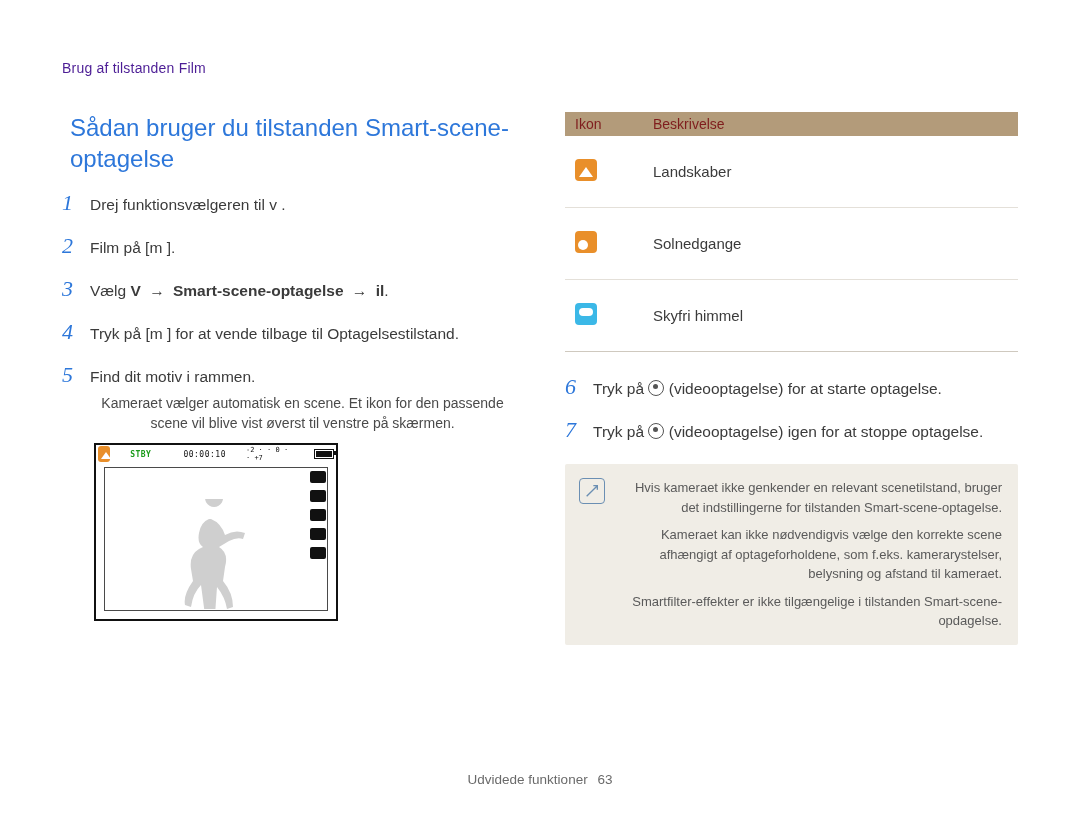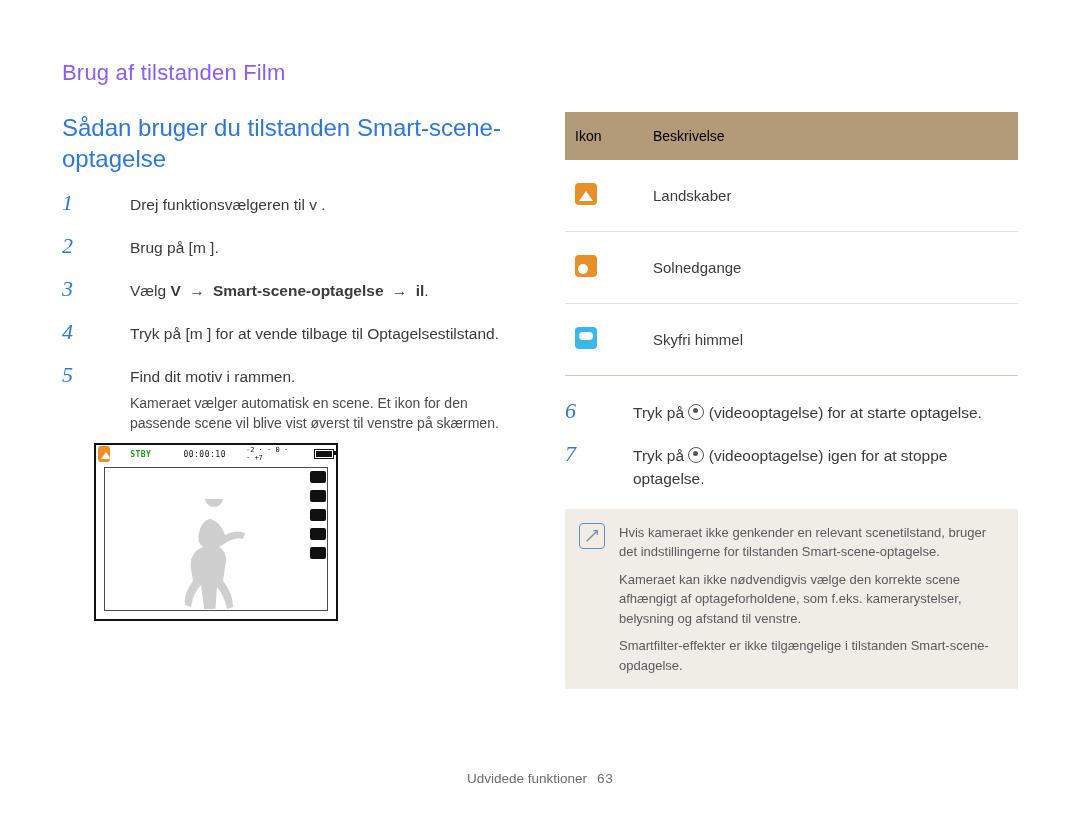--- a/index.html
+++ b/index.html
@@ -14,36 +14,36 @@
     overflow: hidden;
   }
   .page {
     width: 1080px;
     height: 815px;
     position: relative;
     box-sizing: border-box;
     padding: 60px 62px 40px 62px;
   }
   .breadcrumb {
-    font-size: 22px;
+    font-size: 14px;
     font-weight: 300;
-    color: #8b5cf6;
-    margin-bottom: 26px;
+    color: #4c1d95;
+    margin-bottom: 36px;
     letter-spacing: 0.2px;
   }
   .columns {
     display: flex;
     gap: 50px;
   }
   .col {
     flex: 1;
     min-width: 0;
   }
   h2.title {
-    margin: 0 0 12px 0;
+    margin: 0 0 12px 8px;
     color: #2d77da;
     font-weight: 400;
     font-size: 24px;
     line-height: 1.3;
   }
   .intro {
     font-size: 15px;
     line-height: 1.45;
     color: #3b3b3b;
     margin: 0 0 18px 0;
@@ -64,28 +64,29 @@
   }
   ol.steps > li::before {
     content: counter(step);
     color: #2d77da;
     font-style: italic;
     font-size: 22px;
     font-family: Georgia, "Times New Roman", serif;
     width: 28px;
     flex-shrink: 0;
   }
-  .step-body { flex: 1; margin-left: 40px; }
+  .step-body { flex: 1; }
   .step-sub {
     display: block;
     font-size: 14px;
     color: #4a4a4a;
     margin-top: 4px;
     margin-left: 0;
     line-height: 1.45;
+    text-align: center;
   }
   .bolded { font-weight: 600; }
   .arrow { padding: 0 4px; }
   .inline-circle {
     display: inline-block;
     width: 14px; height: 14px;
     border: 1.6px solid #555;
     border-radius: 50%;
     vertical-align: -2px;
     position: relative;
@@ -185,24 +186,24 @@
 
   
   table.ikon {
     width: 100%;
     border-collapse: collapse;
     font-size: 15px;
     margin-bottom: 18px;
   }
   table.ikon thead th {
     background: #b39b7a;
-    color: #000000;
+    color: #7f1d1d;
     font-weight: 400;
     text-align: left;
-    padding: 16px 10px;
+    padding: 4px 10px;
     font-size: 14px;
   }
   table.ikon thead th:first-child {
     width: 58px;
   }
   table.ikon tbody td {
     padding: 23px 10px;
     border-bottom: 1px solid #e4e0d9;
     vertical-align: middle;
   }
@@ -259,50 +260,50 @@
     position: absolute;
     left: 14px; top: 14px;
     width: 24px; height: 24px;
     border: 1.5px solid #6b8fb3;
     border-radius: 4px;
     display: flex;
     align-items: center;
     justify-content: center;
   }
   .note .note-ico svg { stroke: #6b8fb3; }
-  .note p { margin: 0 0 8px 0; }
+  .note p { margin: 0 0 8px 0; text-align: right; }
   .note p:last-child { margin-bottom: 0; }
 
   .footer {
     position: absolute;
     bottom: 28px;
     left: 0; right: 0;
     text-align: center;
     font-size: 13.5px;
     color: #6a6a6a;
   }
-  .footer .pagenum { margin-left: 6px; font-family: Liberation Mono, monospace; }
+  .footer .pagenum { margin-left: 6px; }
 </style>
 </head>
 <body>
 
 <div class="page">
   <div class="breadcrumb">Brug af tilstanden Film</div>
 
   <div class="columns">
 
     <div class="col">
       <h2 class="title">Sådan bruger du tilstanden Smart-scene-optagelse</h2>
 
       <ol class="steps">
         <li>
           <span class="step-body">Drej funktionsvælgeren til v    .</span>
         </li>
         <li>
-          <span class="step-body">Brug på [m      ].</span>
+          <span class="step-body">Film på [m      ].</span>
         </li>
         <li>
           <span class="step-body">
             <span>Vælg </span><span class="bolded">V</span>
             <span class="arrow">→</span>
             <span class="bolded">Smart-scene-optagelse</span>
             <span class="arrow">→</span>
             <span class="bolded">il</span>.
           </span>
         </li>
@@ -381,21 +382,21 @@
         </li>
       </ol>
 
       <div class="note">
         <span class="note-ico">
           <svg width="16" height="16" viewBox="0 0 24 24" fill="none" stroke-width="2">
             <path d="M4 20 L20 4 M14 4 h6 v6"></path>
           </svg>
         </span>
         <p>Hvis kameraet ikke genkender en relevant scenetilstand, bruger det indstillingerne for tilstanden Smart-scene-optagelse.</p>
-        <p>Kameraet kan ikke nødvendigvis vælge den korrekte scene afhængigt af optageforholdene, som f.eks. kamerarystelser, belysning og afstand til venstre.</p>
+        <p>Kameraet kan ikke nødvendigvis vælge den korrekte scene afhængigt af optageforholdene, som f.eks. kamerarystelser, belysning og afstand til kameraet.</p>
         <p>Smartfilter-effekter er ikke tilgængelige i tilstanden Smart-scene-opdagelse.</p>
       </div>
 
     </div>
   </div>
 
   <div class="footer">
     <span>Udvidede funktioner</span>
     <span class="pagenum">63</span>
   </div>

